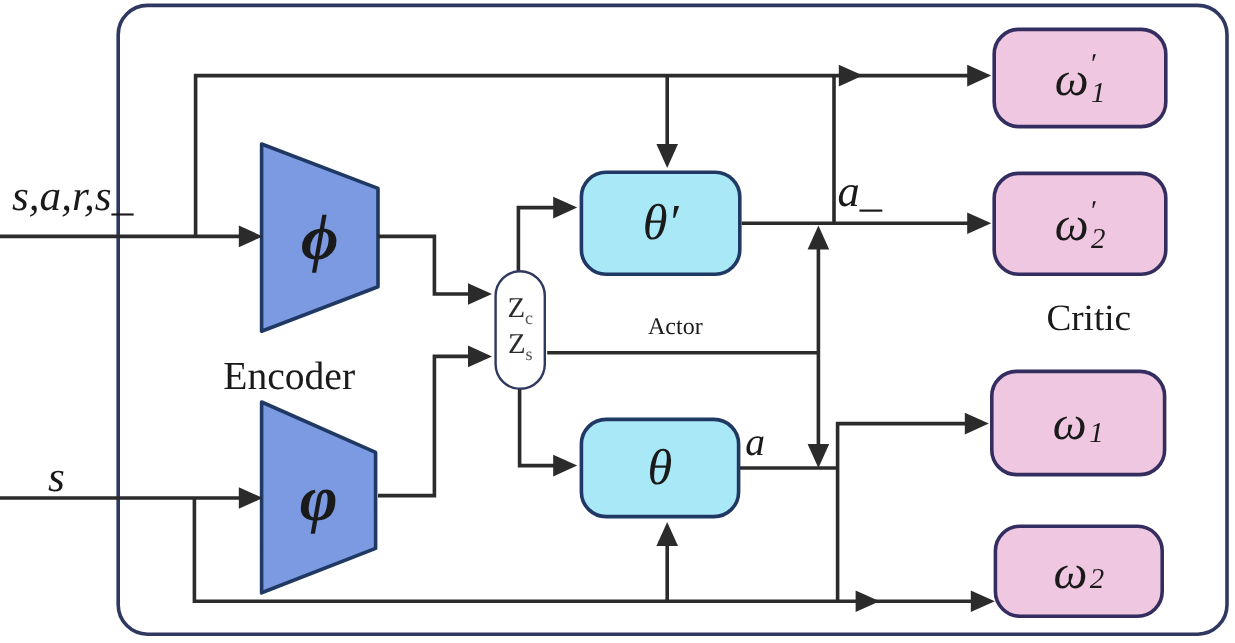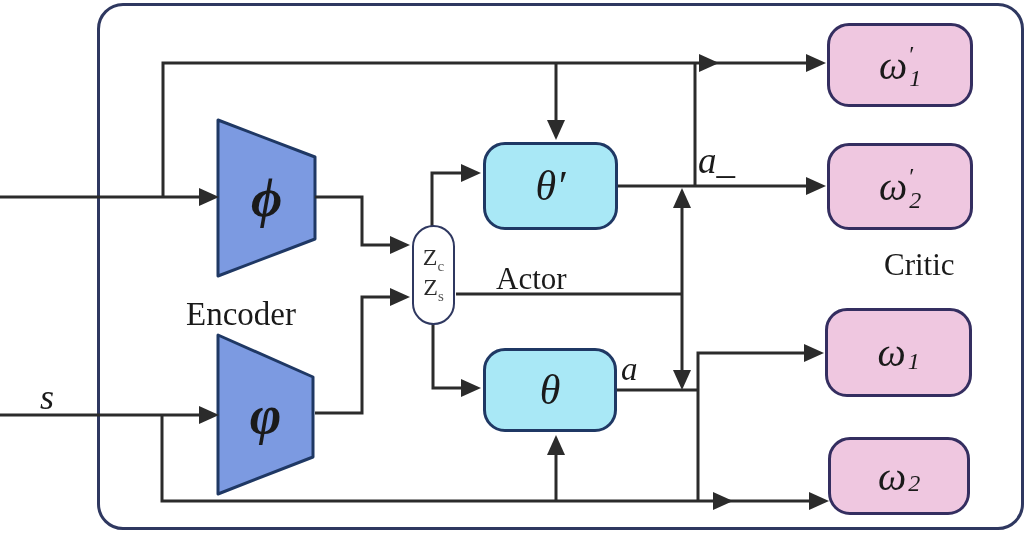--- a/index.html
+++ b/index.html
@@ -172,20 +172,21 @@
         <span class="wsub">1</span>
       </span>
   </div>
   <div class="node pink" style="left:828px;top:437px;width:142px;height:78px;">
     <span class="wbase">ω</span>
       <span class="wps" style="height:38px;">
         <span class="wsub">2</span>
       </span>
   </div>
 
+  <div class="lbl it" style="left:10px;top:142px;font-size:36px;">s,a,r,s_</div>
   <div class="lbl it" style="left:40px;top:376px;font-size:36px;">s</div>
   <div class="lbl" style="left:186px;top:296px;font-size:33px;">Encoder</div>
-  <div class="lbl" style="left:496px;top:261px;font-size:31px;">Actor</div>
-  <div class="lbl" style="left:872px;top:247px;font-size:31px;margin-left:12px;">Critic</div>
+  <div class="lbl" style="left:540px;top:261px;font-size:20px;">Actor</div>
+  <div class="lbl" style="left:872px;top:247px;font-size:31px;">Critic</div>
   <div class="lbl it bold" style="left:698px;top:139px;font-size:37px;">a_</div>
   <div class="lbl it bold" style="left:621px;top:351px;font-size:33px;">a</div>
 
 </div>
 
 </body></html>

